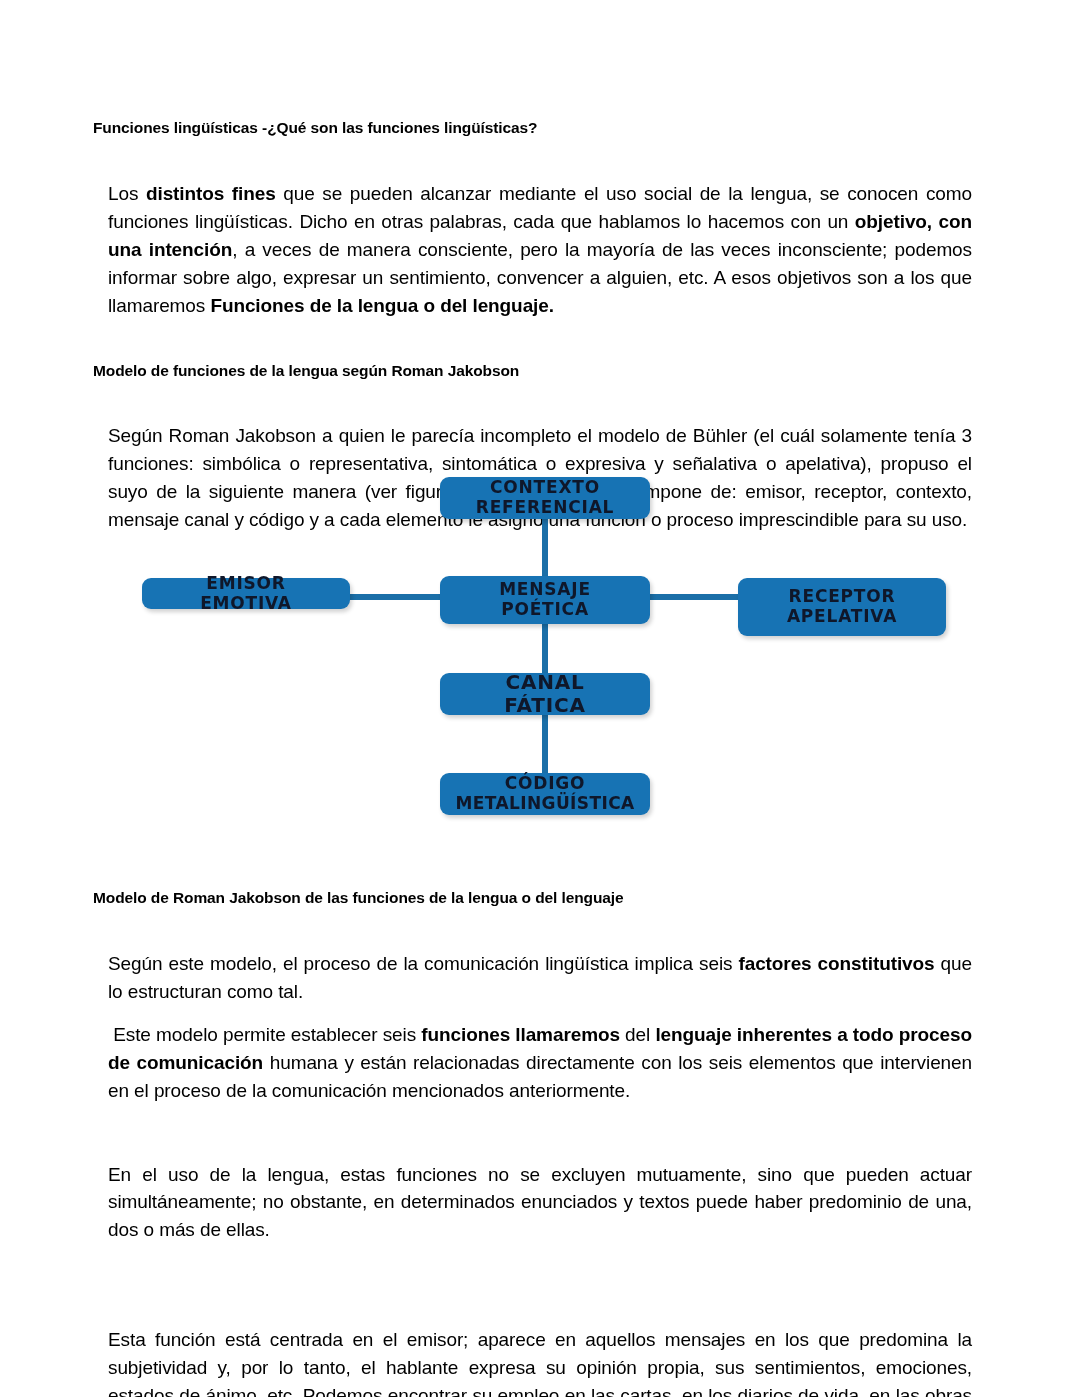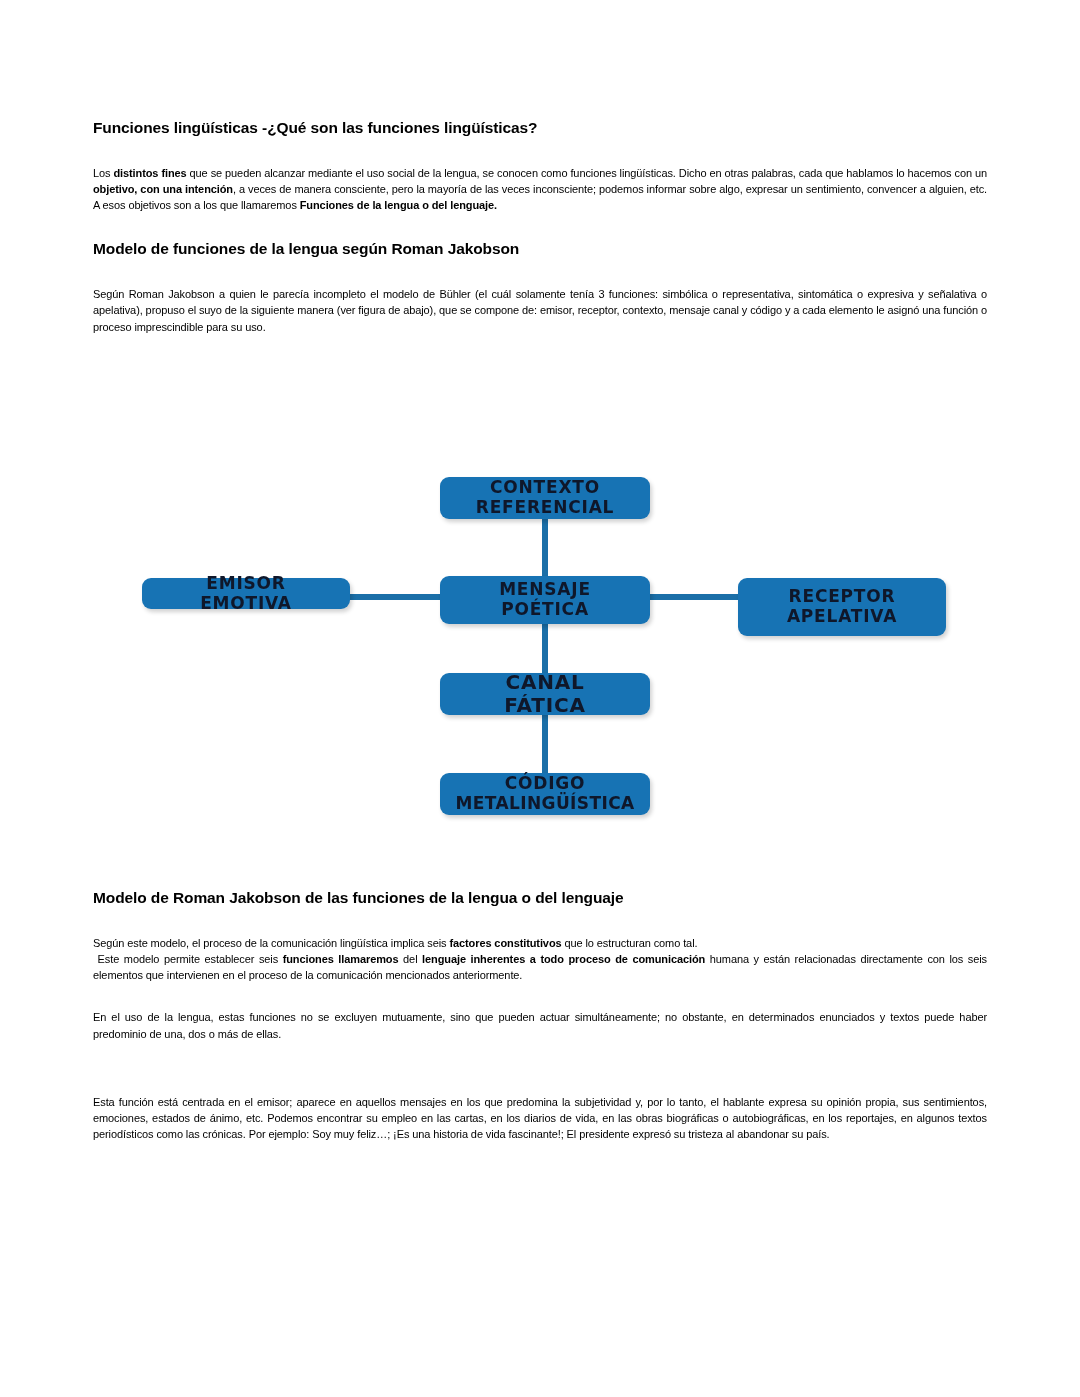--- a/index.html
+++ b/index.html
@@ -33,23 +33,23 @@
 
   h2.doc-heading {
     font-size: 15.5px;
     font-weight: bold;
     margin: 0;
     line-height: 1.35;
     letter-spacing: -0.1px;
   }
 
   p.doc-para {
-    font-size: 11px;
+    font-size: 19px;
     font-weight: normal;
-    margin: 0;
+    margin: 15px;
     line-height: 1.47;
     text-align: justify;
     letter-spacing: -0.1px;
   }
 
   p.doc-para b { font-weight: bold; }
   .gap-md { height: 26px; }
 
   .dbox {
     position: absolute;

